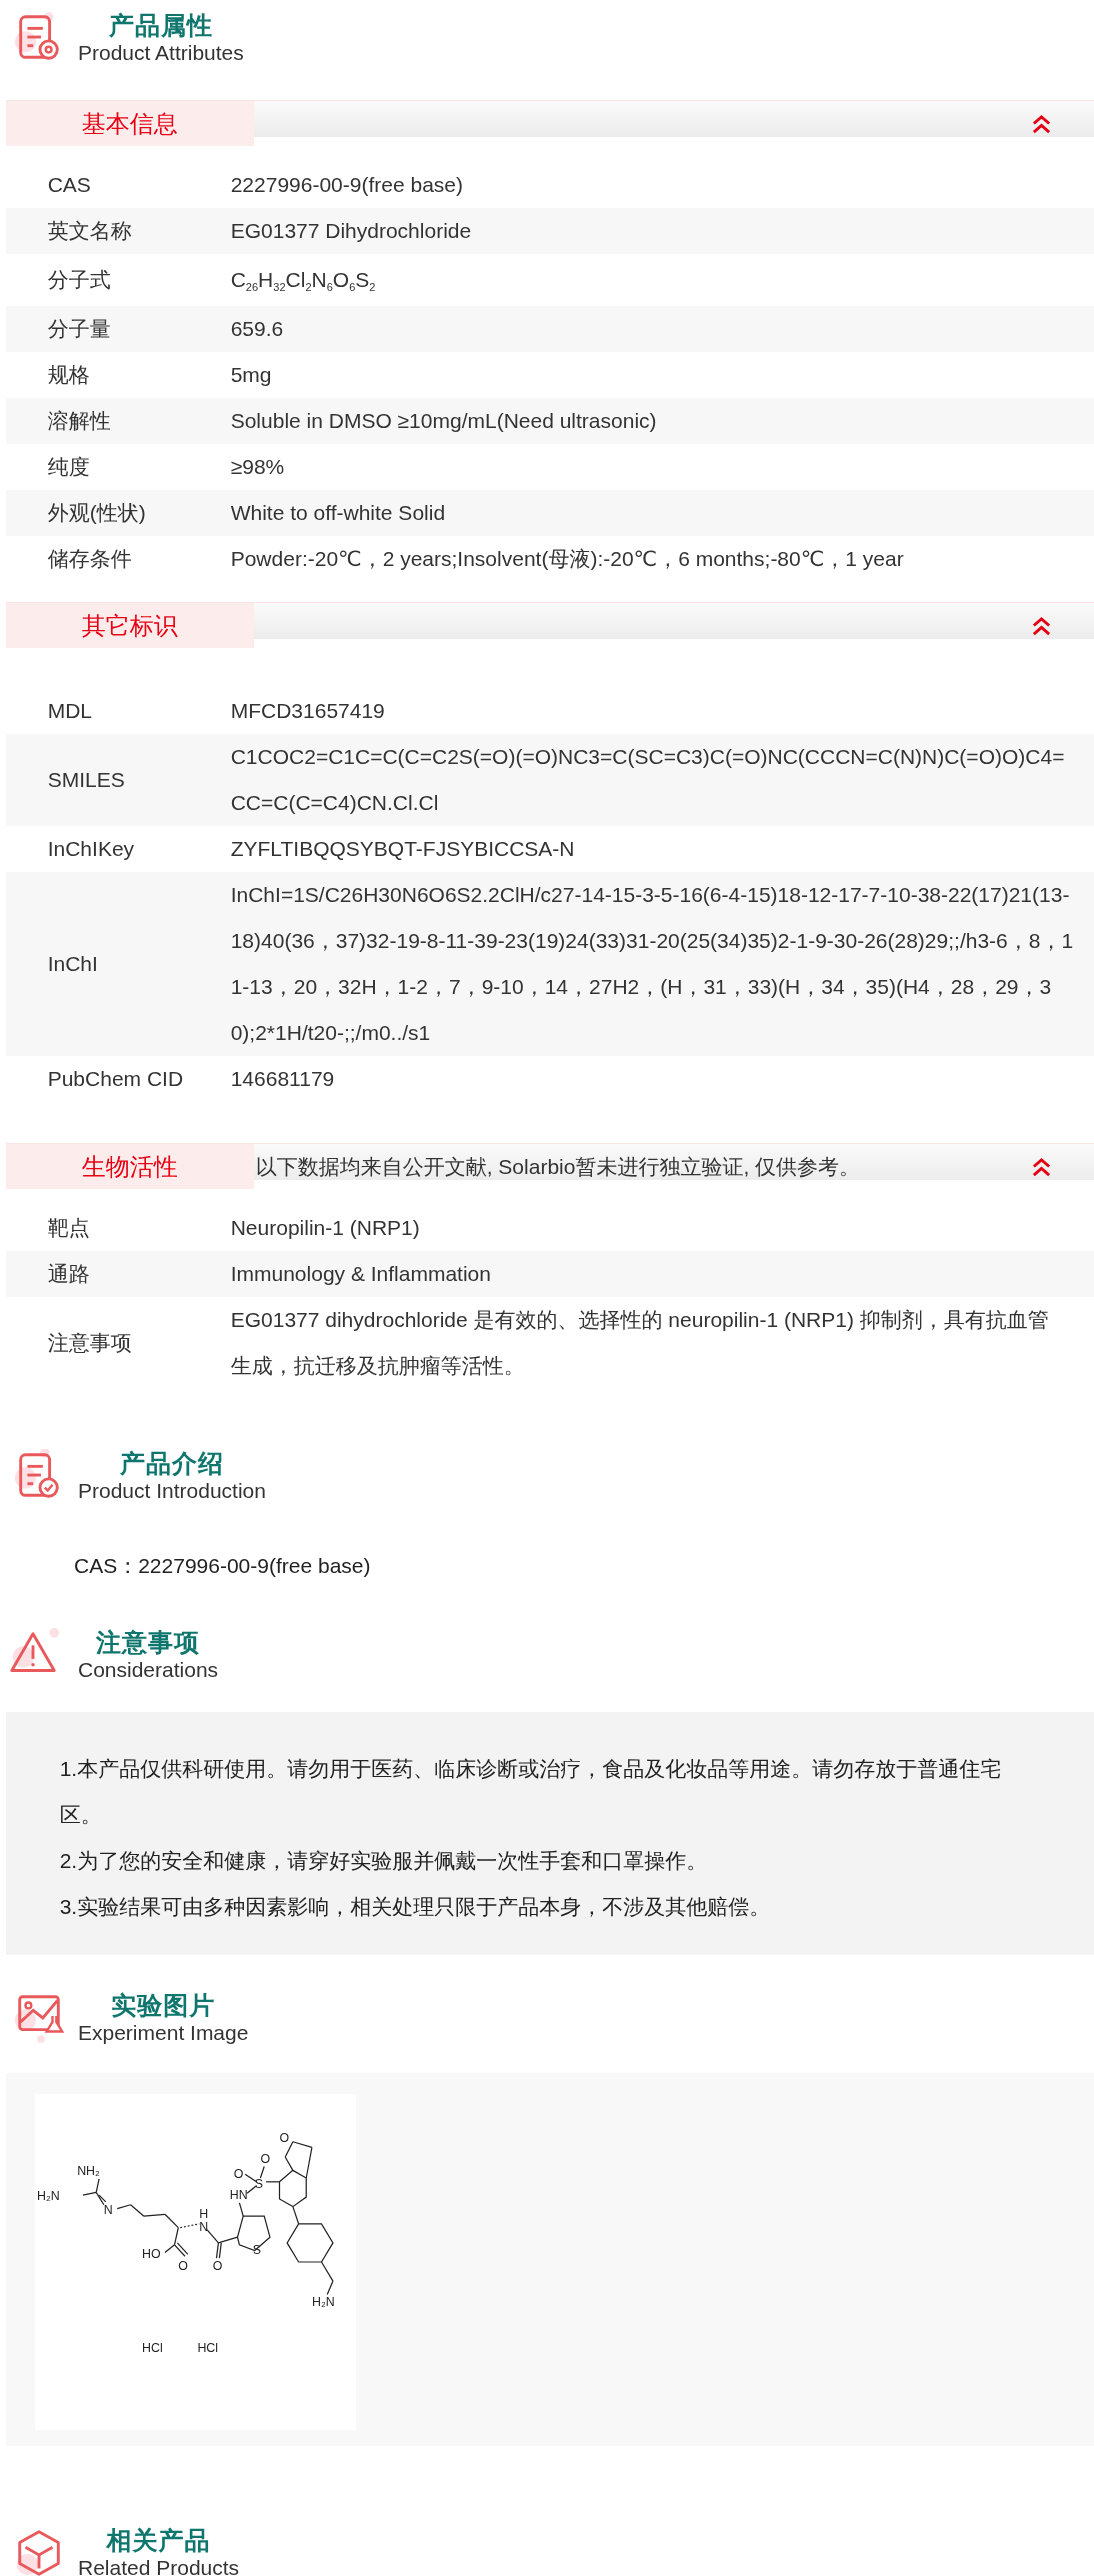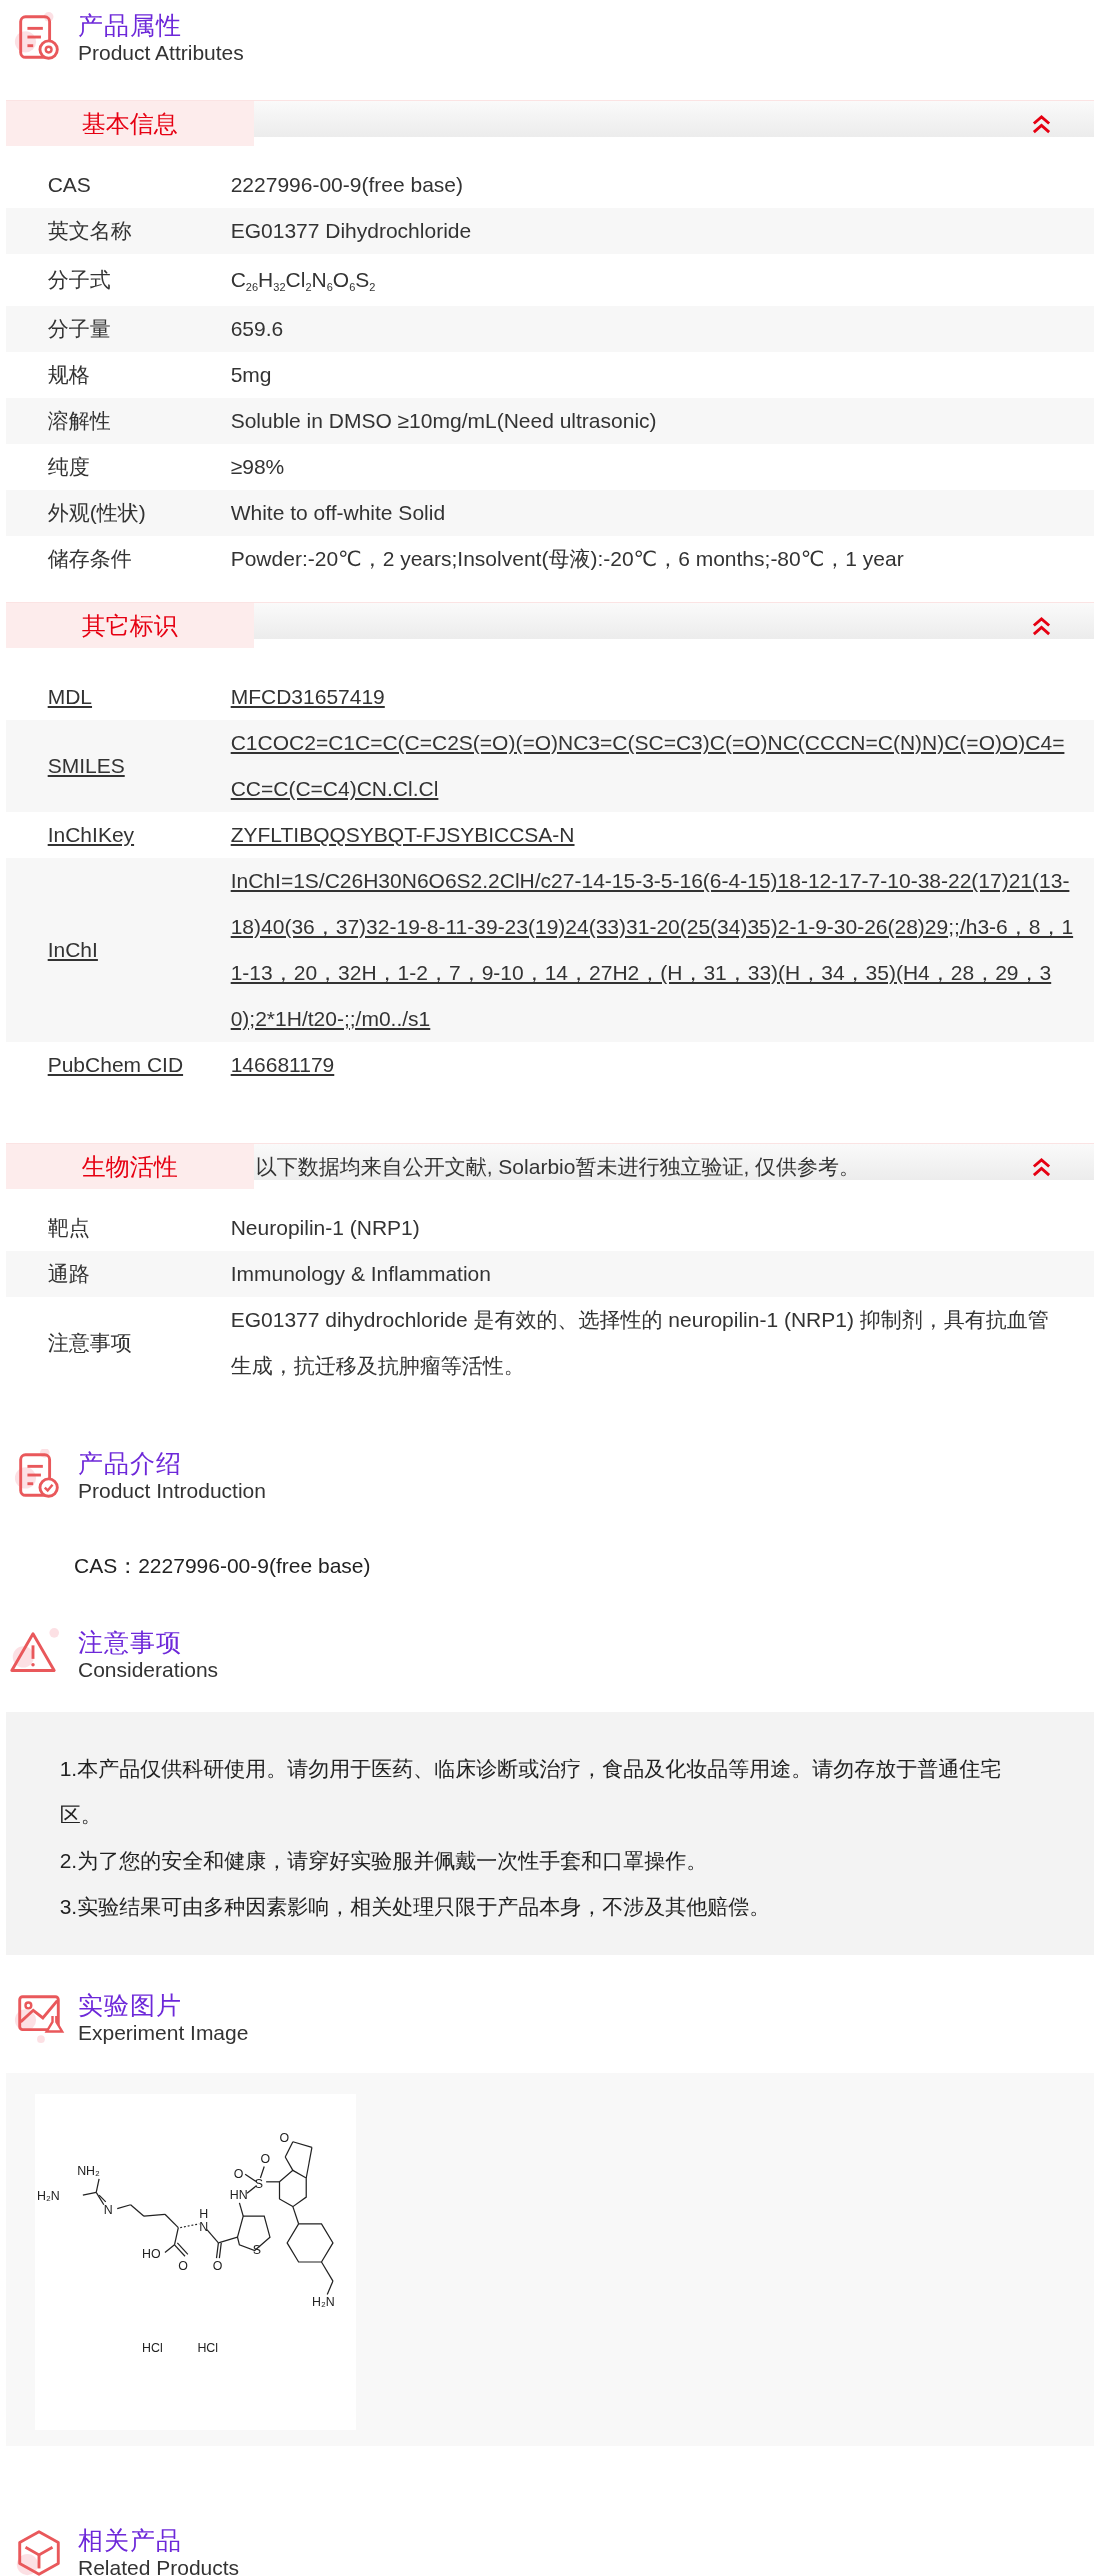--- a/index.html
+++ b/index.html
@@ -2,21 +2,21 @@
 <html><head>
 <meta charset="utf-8">
 <style>
   * { box-sizing: border-box; margin: 0; padding: 0; }
   html, body { width: 1094px; background: #ffffff; }
   body { font-family: "Liberation Sans", "DejaVu Sans", sans-serif; color: #333333; position: relative; height: 2576px; overflow: hidden; }
 
   .sec-head { position: absolute; left: 0; height: 61px; display: flex; align-items: flex-start; }
   .sec-icon { position: absolute; left: 11.5px; top: 3.8px; width: 54px; height: 54px; }
   .sec-title { position: absolute; left: 78px; top: 3.8px; white-space: nowrap; }
-  .sec-title .zh { font-size: 25px; font-weight: normal; color: #6d28d9; line-height: 29px; letter-spacing: 1px; display: block; }
+  .sec-title .zh { font-size: 25px; font-weight: bold; color: #0f766e; line-height: 29px; letter-spacing: 1px; display: block; text-align: center; }
   .sec-title .en { font-size: 21px; color: #333; line-height: 25px; display: block; }
 
   .bar { position: absolute; left: 5.7px; width: 1088px; height: 37px; border-top: 1.9px solid #fbe3e3;
          background: linear-gradient(#fafafa, #ececec); }
   .bar .tab { position: absolute; left: 0; top: 0; width: 248px; height: 45px; background: #fdecec;
               color: #e60012; font-size: 24px; text-align: center; line-height: 45px; }
   .bar .note { position: absolute; left: 250px; top: 0; height: 45px; line-height: 45px; font-size: 21px; color: #333; white-space: nowrap; }
   .bar .chev { position: absolute; right: 42px; top: 11.5px; width: 21px; height: 23px; }
 
   .rows { position: absolute; left: 5.7px; width: 1088px; }
@@ -102,21 +102,21 @@
 </div>
 
 <div class="bar" style="top:602px;">
   <div class="tab">其它标识</div>
   <svg class="chev" viewBox="0 0 22 24">
     <polyline points="3,11 11,4 19,11" fill="none" stroke="#e60012" stroke-width="3"></polyline>
     <polyline points="3,20 11,13 19,20" fill="none" stroke="#e60012" stroke-width="3"></polyline>
   </svg>
 </div>
 
-<div class="rows" style="top:674px;text-decoration:underline;">
+<div class="rows" style="top:688px;">
   <div class="row">
       <span class="k">MDL</span>
       <span class="v">MFCD31657419</span>
     </div>
   <div class="row" style="padding:0 9.6px 0 0;">
       <span class="k">SMILES</span>
       <span class="v" style="padding-right:17px;">C1COC2=C1C=C(C=C2S(=O)(=O)NC3=C(SC=C3)C(=O)NC(CCCN=C(N)N)C(=O)O)C4=CC=C(C=C4)CN.Cl.Cl</span>
     </div>
   <div class="row">
       <span class="k">InChIKey</span>

